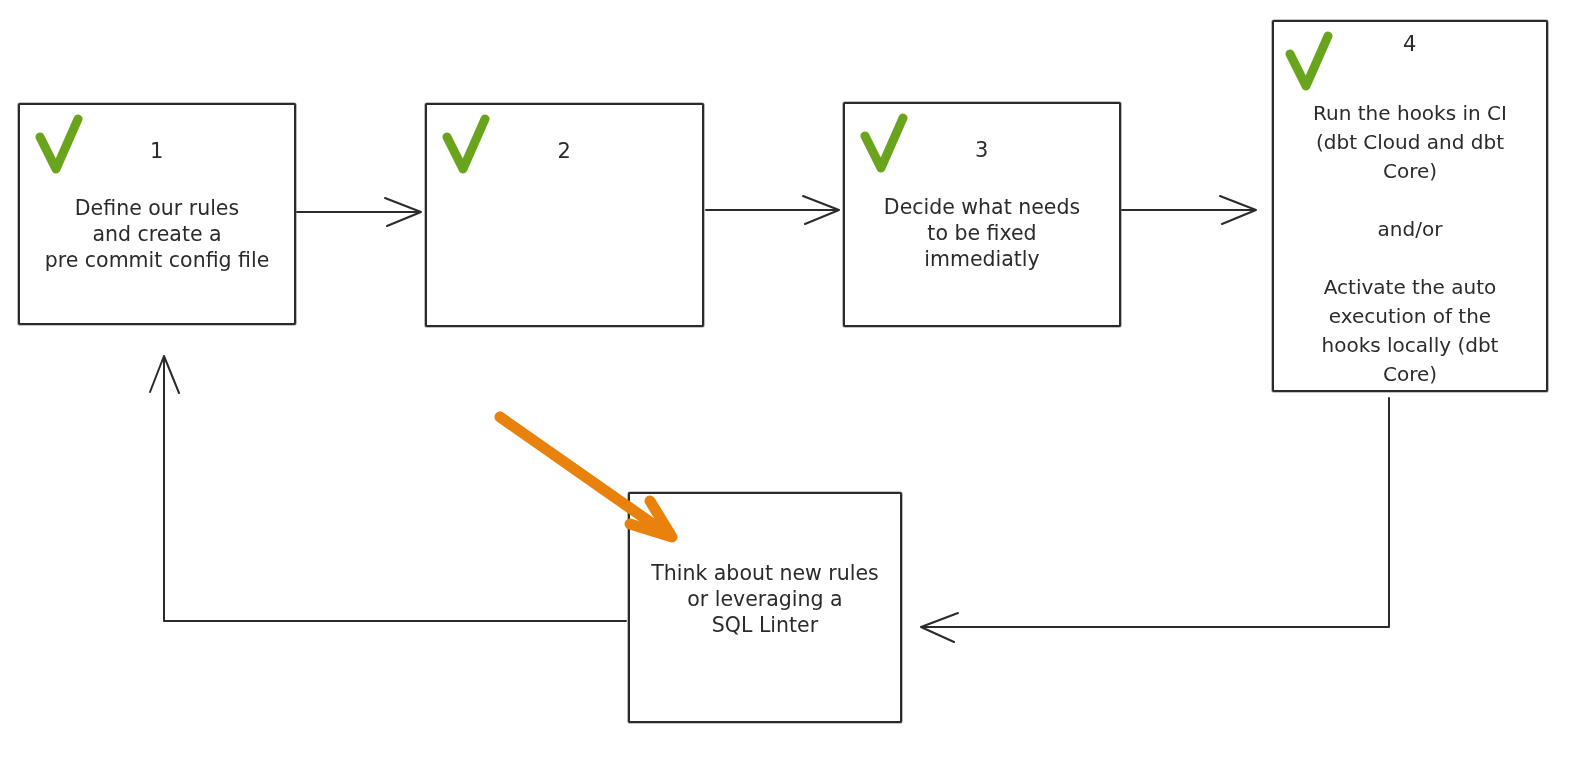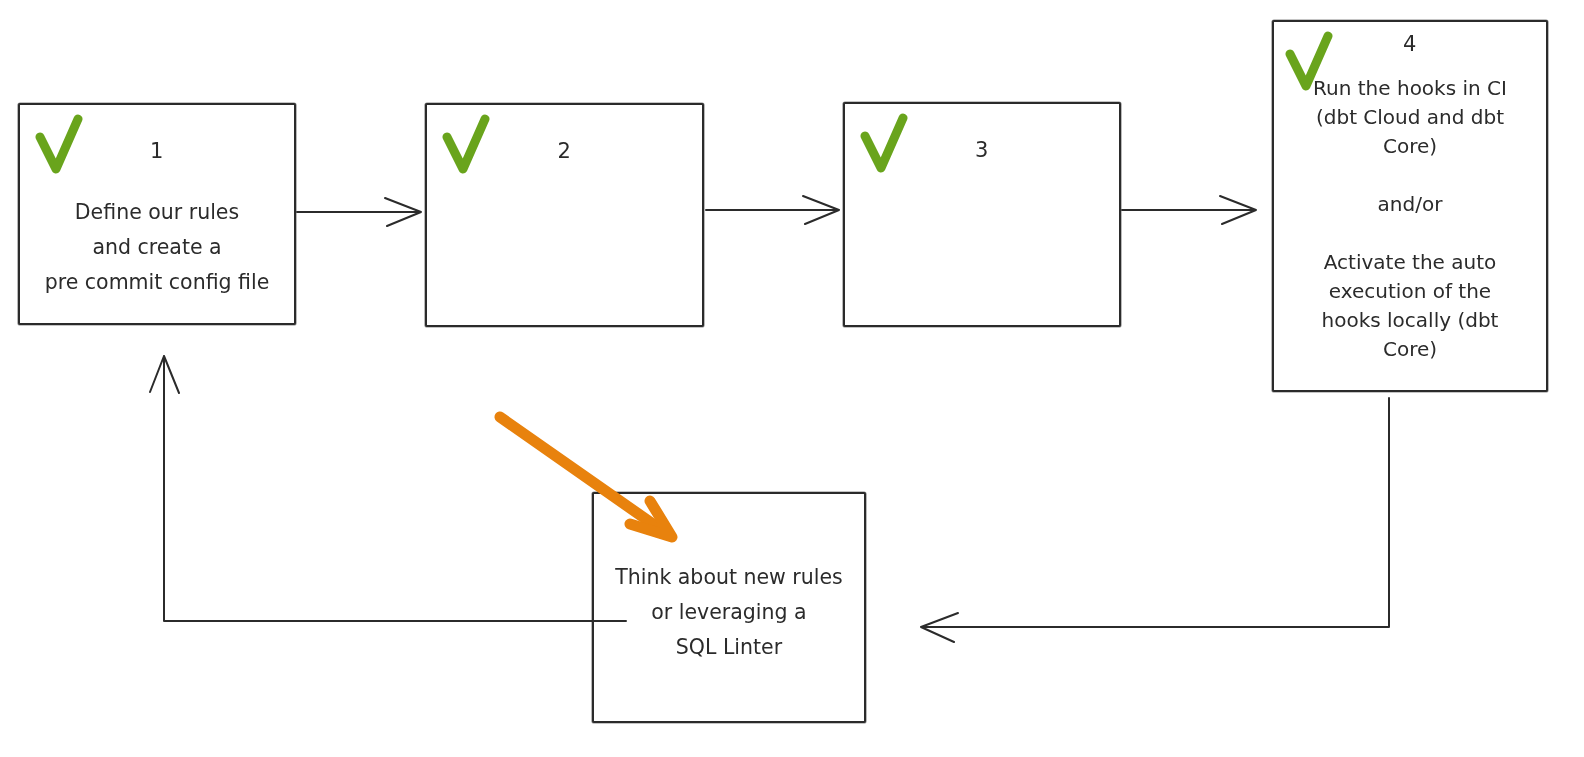--- a/index.html
+++ b/index.html
@@ -28,32 +28,32 @@
     width: 52px;
     height: 62px;
   }
   .num {
     font-size: 21px;
     letter-spacing: 0.5px;
     margin-top: 34px;
   }
   .label {
     font-size: 20.5px;
-    line-height: 35px;
+    line-height: 26px;
     white-space: pre-line;
     margin-top: 32px;
   }
   #box1 { left: 18px;   top: 103px; width: 278px; height: 222px; }
   #box2 { left: 425px;  top: 103px; width: 279px; height: 224px; }
   #box3 { left: 843px;  top: 102px; width: 278px; height: 225px; }
   #box4 { left: 1272px; top: 20px;  width: 276px; height: 372px; }
-  #box5 { left: 592px;  top: 492px; width: 274px; height: 231px; }
+  #box5 { left: 628px;  top: 492px; width: 274px; height: 231px; }
   #box4 .check { left: 10px; top: 8px; }
   #box4 .num   { margin-top: 10px; }
-  #box4 .label { margin-top: 18px; font-size: 20px; line-height: 29px; }
+  #box4 .label { margin-top: 43px; font-size: 20px; line-height: 29px; }
   #box5 .label { margin-top: 66px; }
   #arrow-layer {
     position: absolute;
     left: 0; top: 0;
     width: 1584px; height: 757px;
     pointer-events: none;
     z-index: 3;
   }
   .ink-arrow    { stroke: var(--ink, #2e2e2e); stroke-width: 2;  fill: none; stroke-linecap: round; stroke-linejoin: round; }
   .orange-arrow { stroke: var(--orange, #E8820D); stroke-width: 11; fill: none; stroke-linecap: round; stroke-linejoin: round; }
@@ -79,20 +79,23 @@
       <polyline class="check-stroke" points="6,24 22,56 44,6"></polyline>
     </svg>
     <div class="num">2</div>
   </div>
 
   <div class="step" id="box3">
     <svg class="check" viewBox="0 0 52 62">
       <polyline class="check-stroke" points="6,24 22,56 44,6"></polyline>
     </svg>
     <div class="num">3</div>
+    <div class="label">Decide what needs
+to be fixed
+immediatly</div>
   </div>
 
   <div class="step" id="box4">
     <svg class="check" viewBox="0 0 52 62">
       <polyline class="check-stroke" points="6,24 22,56 44,6"></polyline>
     </svg>
     <div class="num">4</div>
     <div class="label">Run the hooks in CI
 (dbt Cloud and dbt
 Core)

